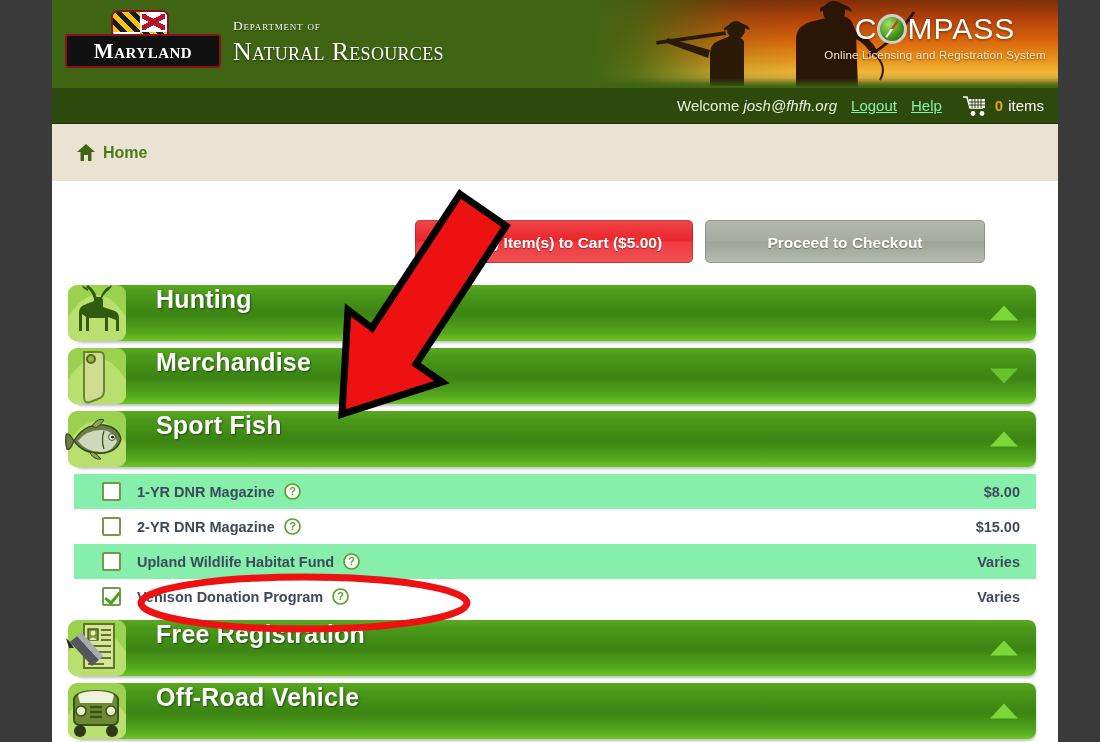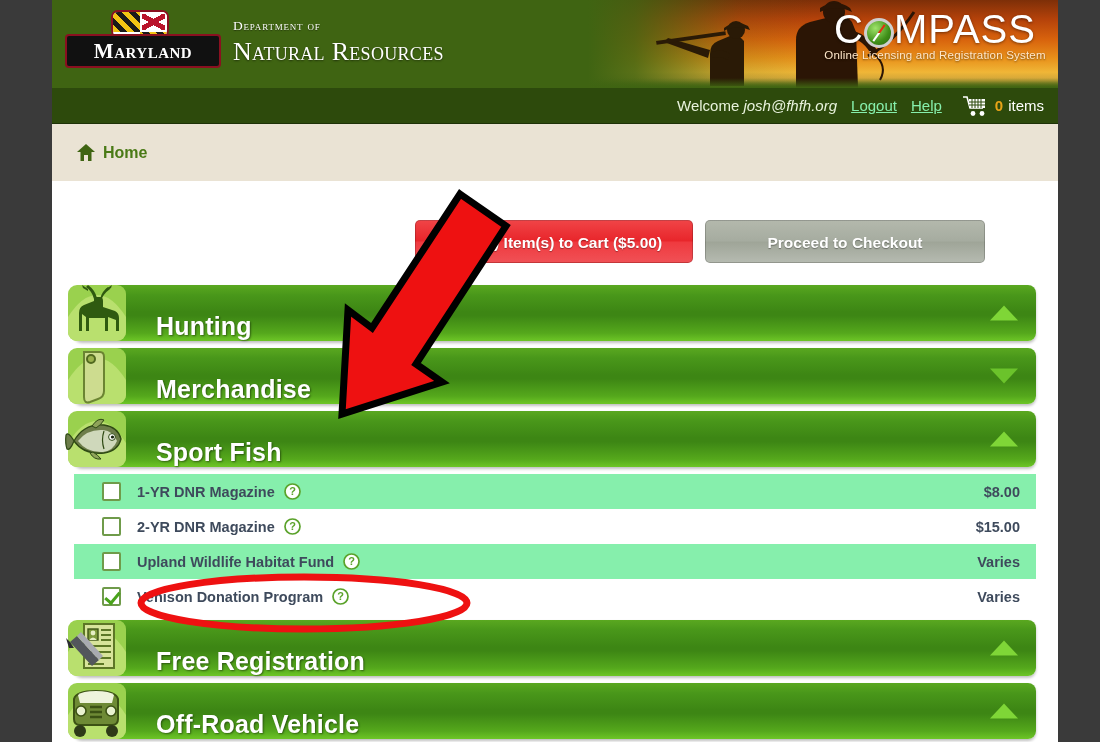--- a/index.html
+++ b/index.html
@@ -95,21 +95,21 @@
     font-size: 26px; letter-spacing: 0.3px;
     margin-top: 3px; font-variant: small-caps;
     text-shadow: 0 1px 2px rgba(0,0,0,.5);
   }
 
   .compass-logo {
     position: absolute; right: 8px; top: 10px;
     width: 230px; text-align: center;
   }
   .compass-word {
-    color: #ffffff; font-size: 40px; font-weight: normal;
+    color: #ffffff; font-size: 30px; font-weight: normal;
     letter-spacing: 1px; line-height: 38px;
     text-shadow: 0 1px 3px rgba(0,0,0,.45);
     white-space: nowrap;
   }
   .compass-rose {
     display: inline-block; width: 30px; height: 30px;
     vertical-align: -5px; border-radius: 50%;
     background: radial-gradient(circle at 35% 30%, #9fe36a, #3f8f18 60%, #2b6110 100%);
     border: 3px solid #cfcfcf;
     position: relative;
@@ -178,21 +178,21 @@
   }
 
   
   .cat {
     position: relative;
     height: 56px; margin-bottom: 7px;
     border-radius: 8px;
     background: linear-gradient(to bottom,
       #5aa820 0%, #49971a 18%, #3d8614 48%, #3d8614 55%, #55a81c 86%, #6dc626 100%);
     box-shadow: 0 2px 3px rgba(0,0,0,.25);
-    display: flex; align-items: flex-end;
+    display: flex; align-items: flex-start;
     cursor: pointer;
   }
   .cat-icon {
     position: absolute; left: -10px; top: -2px;
     width: 66px; height: 60px;
   }
   .cat-title {
     margin-left: 82px;
     color: #ffffff; font-size: 25px; font-weight: bold;
     letter-spacing: 0.2px;

